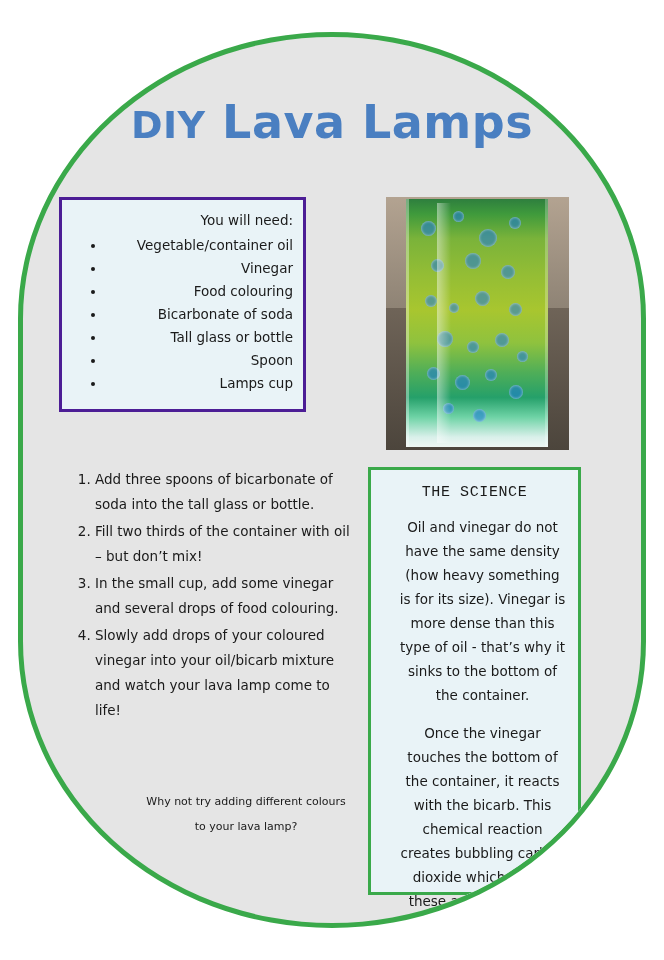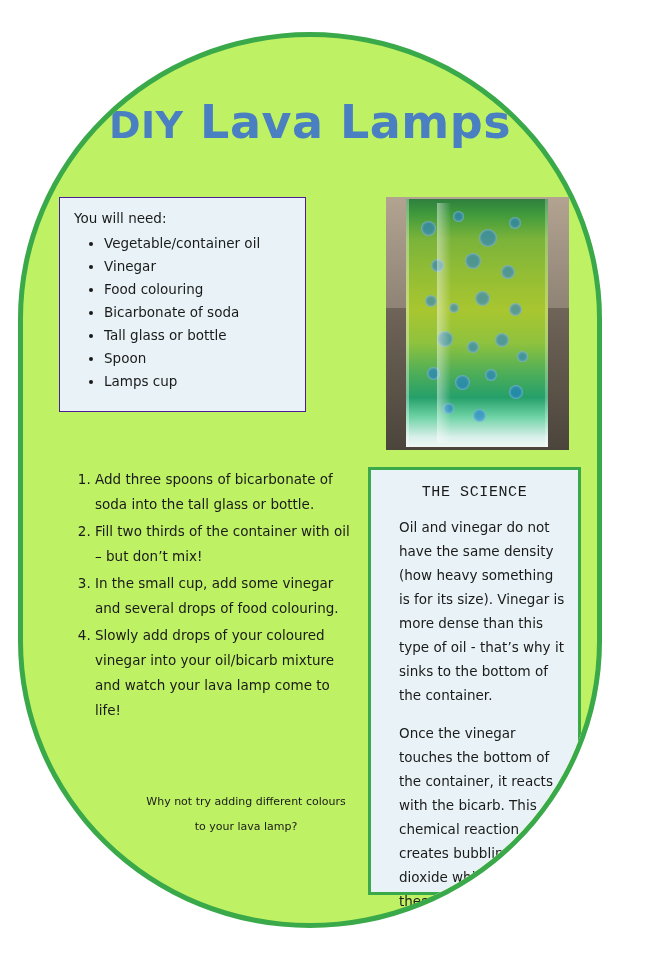--- a/index.html
+++ b/index.html
@@ -11,23 +11,23 @@
     height: 960px;
     background: #ffffff;
     font-family: "Liberation Sans", sans-serif;
     overflow: hidden;
   }
 
   .poster {
     position: absolute;
     left: 18px;
     top: 32px;
-    width: 584px;
+    width: 628px;
     height: 896px;
-    background: #bef264;
+    background: #e5e5e5;
     border: 5px solid #3aa94a;
     border-radius: 50% / 32%;
     box-sizing: border-box;
     overflow: hidden;
   }
 
   .title {
     position: absolute;
     left: 0;
     top: 58px;
@@ -44,23 +44,24 @@
   }
 
   
   .needs-box {
     position: absolute;
     left: 36px;
     top: 160px;
     width: 247px;
     height: 215px;
     background: #e9f3f7;
-    border: 1px solid #4c1d95;
+    border: 3px solid #4c1d95;
     box-sizing: border-box;
     padding: 12px 10px 0 14px;
+    text-align: right;
   }
   .needs-title {
     font-size: 13.5px;
     color: #1a1a1a;
     margin-bottom: 6px;
     font-family: "DejaVu Sans", sans-serif;
   }
   .needs-list {
     margin: 0;
     padding-left: 30px;
@@ -169,21 +170,21 @@
   .science-title {
     text-align: center;
     font-family: Liberation Mono, monospace;
     font-size: 15px;
     color: #1a1a1a;
     letter-spacing: 0.6px;
     margin-bottom: 14px;
   }
   .science-box p {
     margin: 0 0 14px 16px;
-    text-align: left;
+    text-align: center;
     font-family: "DejaVu Sans", sans-serif;
     font-size: 13.5px;
     line-height: 24px;
     color: #1a1a1a;
   }
 
   .handle {
     position: absolute;
     left: 345px;
     top: 868px;

